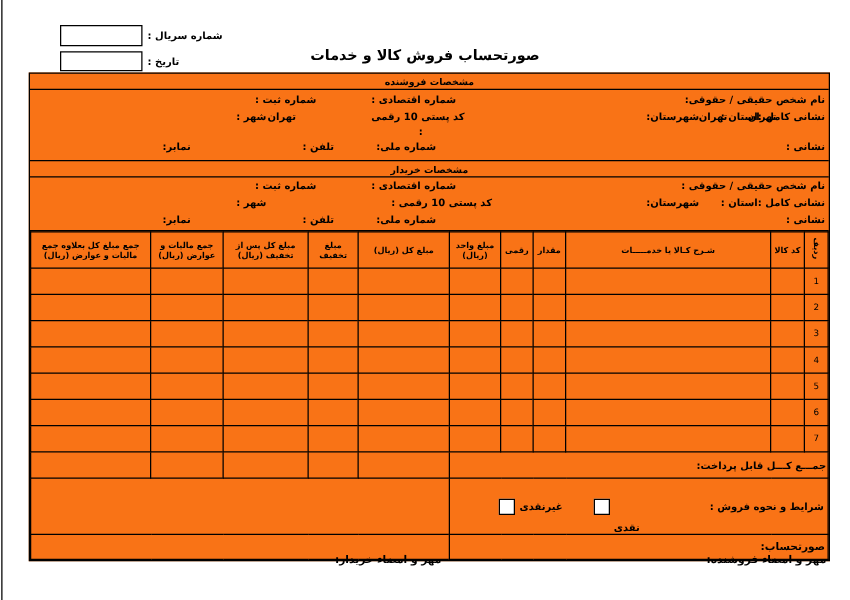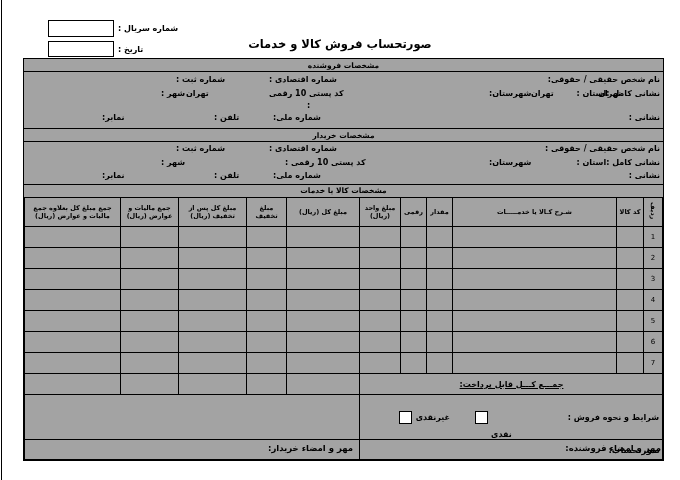--- a/index.html
+++ b/index.html
@@ -14,37 +14,37 @@
   .top-box { position:absolute; border:1px solid #000; background:#fff; }
   #serial-box { left:48px; top:20px; width:66px; height:17px; }
   #date-box   { left:48px; top:41px; width:66px; height:16px; }
   .top-lbl { position:absolute; font-size:8px; font-weight:bold; white-space:nowrap; direction:rtl; }
   #serial-lbl { left:118px; top:24px; }
   #date-lbl   { left:118px; top:45px; }
   .page-title { position:absolute; top:37px; left:0; width:680px; text-align:center;
                 font-size:11.5px; font-weight:bold; }
 
   
-  .form { position:absolute; left:23px; top:58px; width:641px; border:1px solid #000; background:#a3a3a3; }
+  .form { position:absolute; left:23px; top:58px; width:641px; border:1px solid #000; background:#f97316; }
   .sec-header { height:13px; border-bottom:1px solid #000; text-align:center;
                 font-size:7.5px; font-weight:bold; line-height:13px; }
   .sec-body { position:relative; border-bottom:1px solid #000; }
   #seller-body { height:57px; }
   #buyer-body  { height:43px; }
-  .f-lbl { position:absolute; font-size:8px; font-weight:bold; white-space:nowrap; direction:rtl; }
+  .f-lbl { position:absolute; font-size:8px; font-weight:bold; white-space:nowrap; direction:rtl;margin-left:28px; }
 
   
   table { width:100%; border-collapse:collapse; table-layout:fixed; direction:rtl; }
   th, td { border:1px solid #000; padding:0 1px; vertical-align:middle; }
   thead th { font-size:6.5px; font-weight:bold; text-align:center; height:29px; line-height:1.3; }
   tbody td { height:21px; font-size:7px; text-align:center; }
   td.radif-cell { font-size:7px; }
   th.radif span { writing-mode:vertical-rl; display:inline-block; font-size:6.5px; }
   tr.payable-row td { height:21px; }
-  .payable-label { font-size:8px; font-weight:bold; padding-left:2px;text-decoration:underline; }
+  .payable-label { text-align:right; font-size:8px; font-weight:bold; padding-left:2px; }
   tr.terms-row td, tr.notes-row td { height:20px; }
   .terms-cell { padding:0 3px; }
   .terms-flex { display:flex; align-items:center; direction:rtl; }
   .terms-flex .t-lbl { font-size:8px; font-weight:bold; white-space:nowrap; }
   #terms-main { margin-left:56px;text-align:center; }
   #cash-lbl { margin-left:3px;margin-top:35px; }
   #cash-cb { margin-left:25px; }
   #noncash-lbl { margin-left:4px;text-align:right; }
   .cb { width:13px; height:13px; border:1px solid #000; background:#fff; flex:0 0 auto; }
   .notes-cell { text-align:right; font-size:8.5px; font-weight:bold; padding-right:2px; }
@@ -99,21 +99,20 @@
     <span class="f-lbl" style="left:465px; top:16px;">شهرستان:</span>
     <span class="f-lbl" style="left:261px; top:16px;">کد پستی 10 رقمی :</span>
     <span class="f-lbl" style="left:137px; top:16px;">شهر :</span>
 
     <span class="f-lbl" style="right:3px; top:29px;">نشانی :</span>
     <span class="f-lbl" style="left:249px; top:29px;">شماره ملی:</span>
     <span class="f-lbl" style="left:190px; top:29px;">تلفن :</span>
     <span class="f-lbl" style="left:78px; top:29px;">نمابر:</span>
   </div>
 
-  <div class="sec-header" style="border-bottom:none; height:12px; line-height:12px;">مشخصات کالا یا خدمات</div>
 
   <table>
     <colgroup>
       <col style="width:19px">
         <col style="width:27px">
         <col style="width:164px">
       <col style="width:26px">
         <col style="width:26px">
         <col style="width:41px">
       <col style="width:73px">

